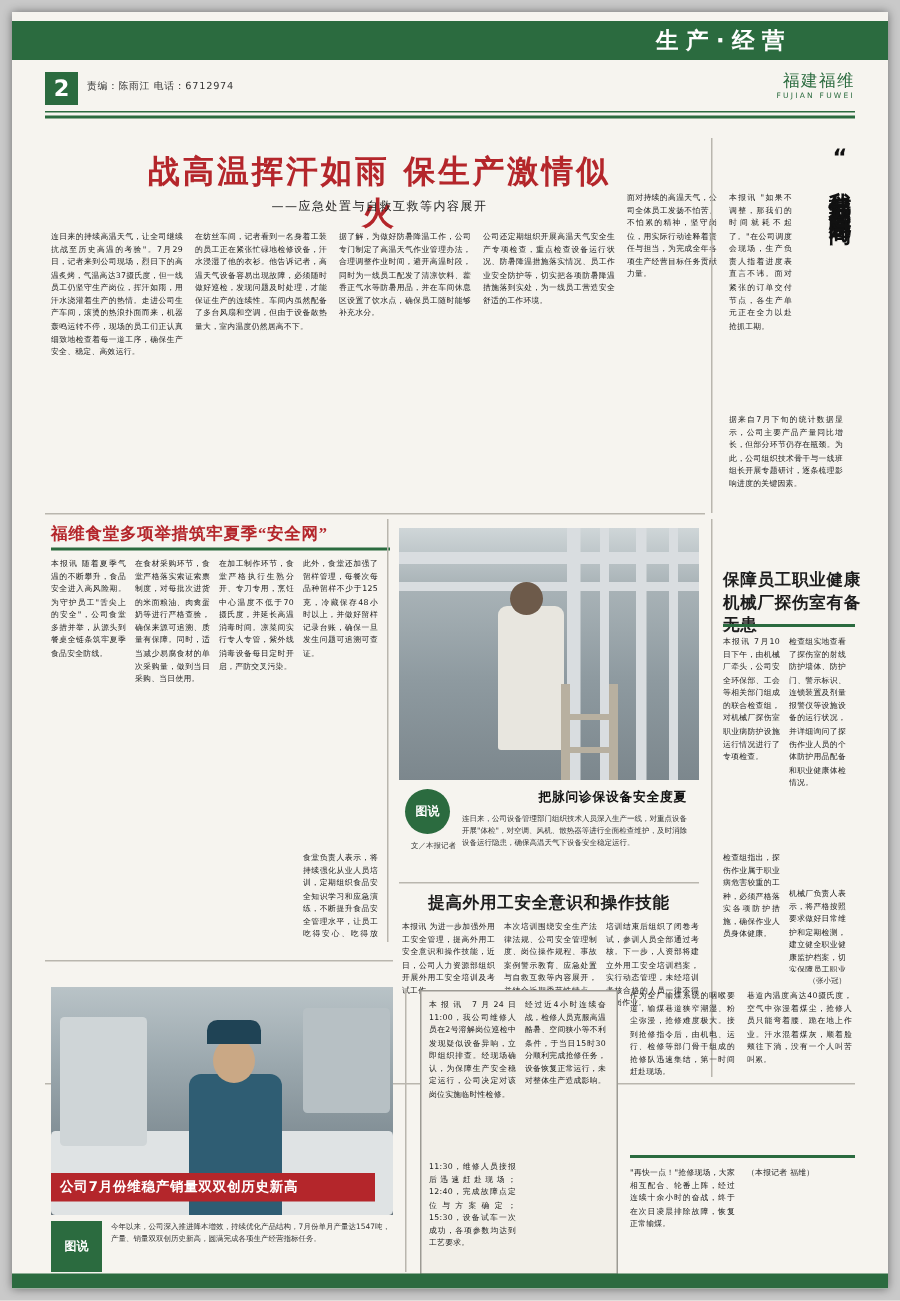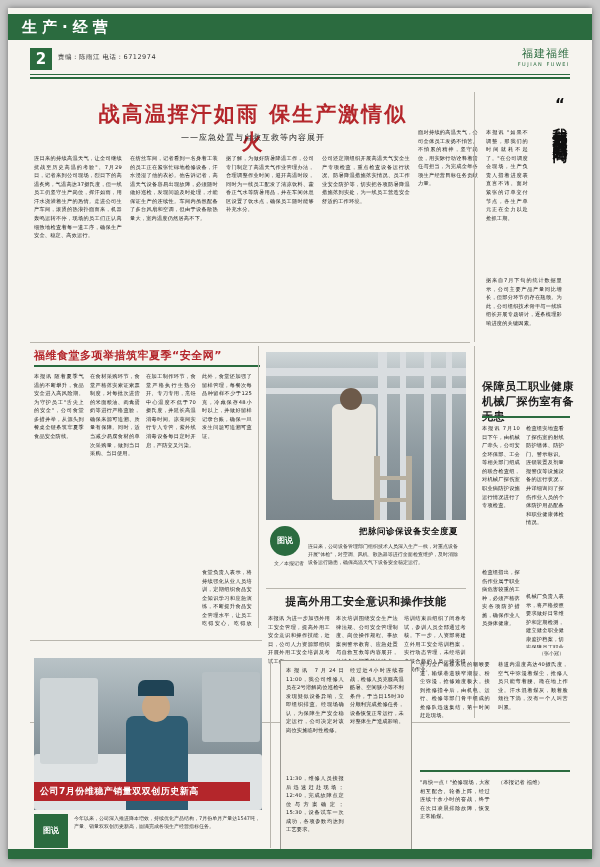--- a/index.html
+++ b/index.html
@@ -18,23 +18,23 @@
   
   .masthead{
     position:absolute;left:0;top:0;width:584px;height:74px;
     background:#f6f4ef;
   }
   .mast-band{
     position:absolute;left:0;top:6px;width:584px;height:26px;
     background:#2b6b3f;
   }
   .mast-band-title{
-    position:absolute;left:14px;top:6px;width:516px;height:26px;
+    position:absolute;left:4px;top:6px;width:516px;height:26px;
     color:#fff;font-size:15px;letter-spacing:5px;
-    text-align:left;line-height:26px;font-weight:bold;
+    text-align:right;line-height:26px;font-weight:bold;
   }
   .pagenum-box{
     position:absolute;left:22px;top:40px;width:22px;height:22px;
     background:#2b6b3f;color:#fff;font-size:15px;font-weight:bold;
     text-align:center;line-height:22px;
   }
   .mast-meta{
     position:absolute;left:50px;top:45px;font-size:6.5px;color:#333;
     letter-spacing:.5px;
   }
@@ -83,21 +83,21 @@
     font-size:15px;font-weight:bold;color:#111;
     letter-spacing:2px;line-height:1.15;
   }
   .vbig .vtext{height:175px;}
 
   
   .sec-head{
     position:absolute;font-size:10.5px;font-weight:bold;color:#1d1d1d;
     letter-spacing:.5px;
   }
-  .sec-head.red{color:#b4262b;}
+  .sec-head.red{color:#b4262b;font-family:Liberation Serif, serif;}
   .sec-underline{position:absolute;height:2px;background:#2b6b3f;}
 
   
   .photo{
     position:absolute;background:#6f7d86;overflow:hidden;
   }
   .ph1{
     background:
       linear-gradient(180deg,#cfd6d8 0%,#aab4b8 22%,#8e9aa0 60%,#7c878d 100%);
   }

